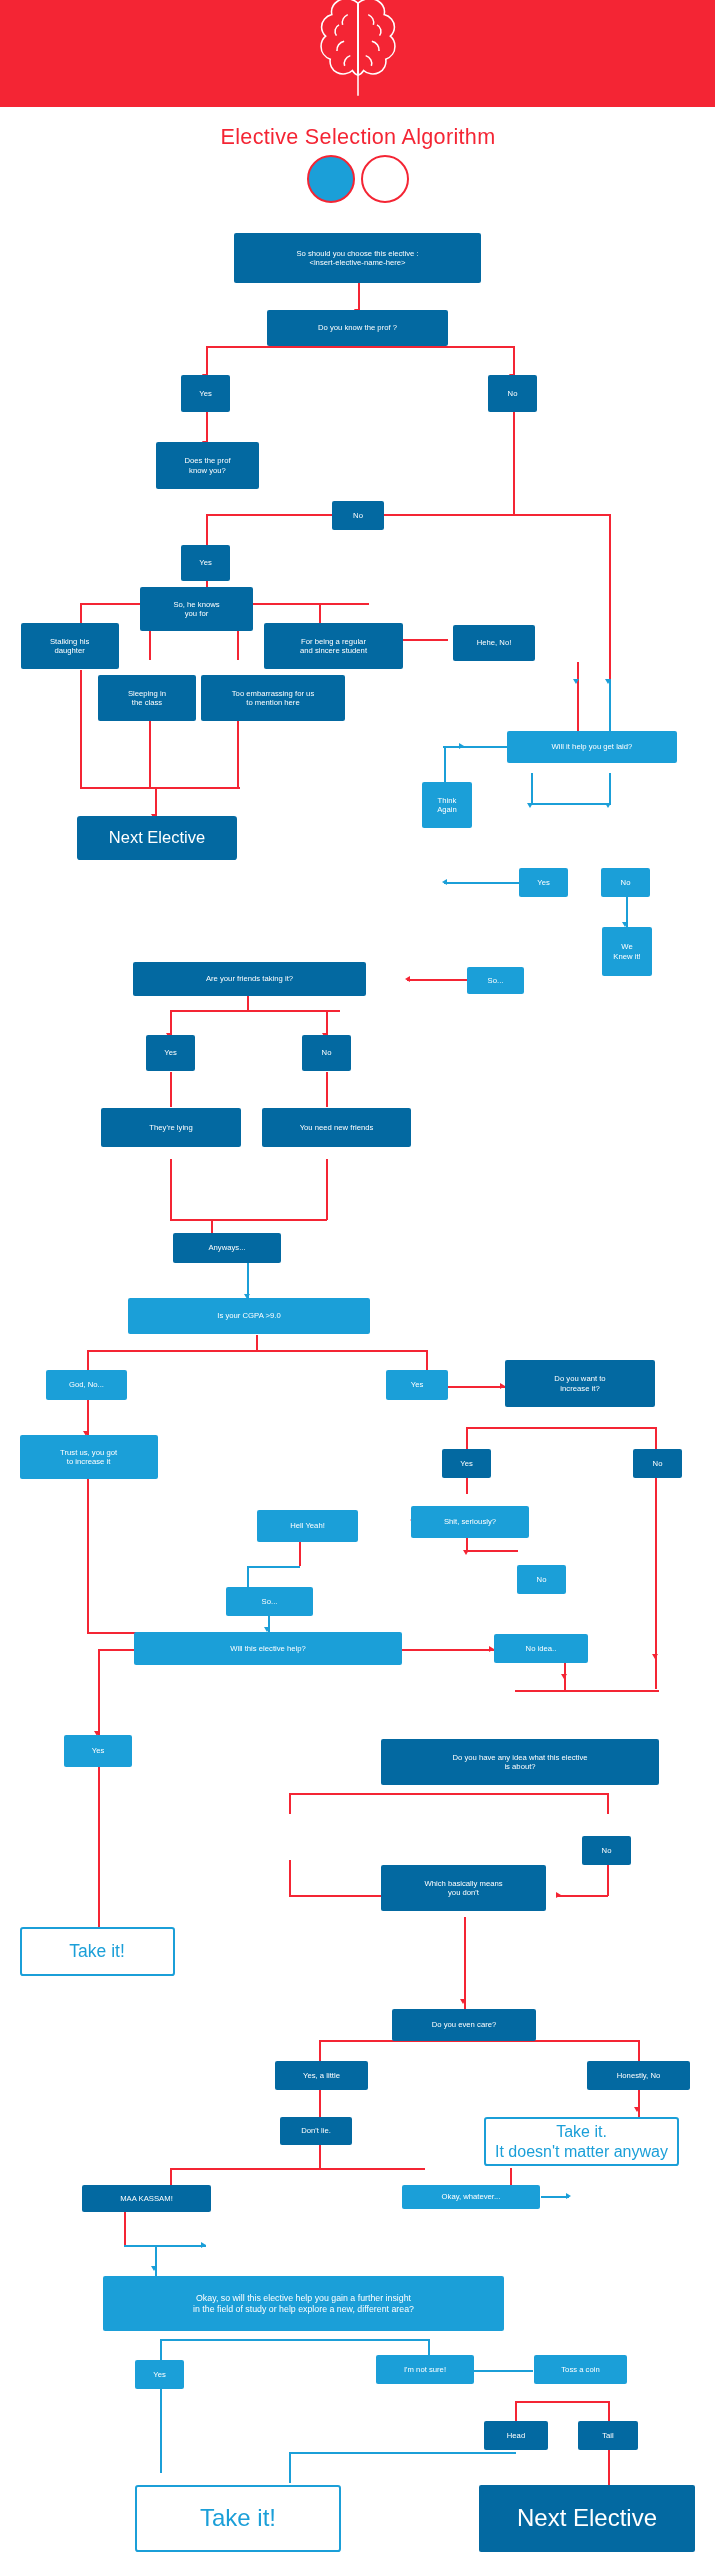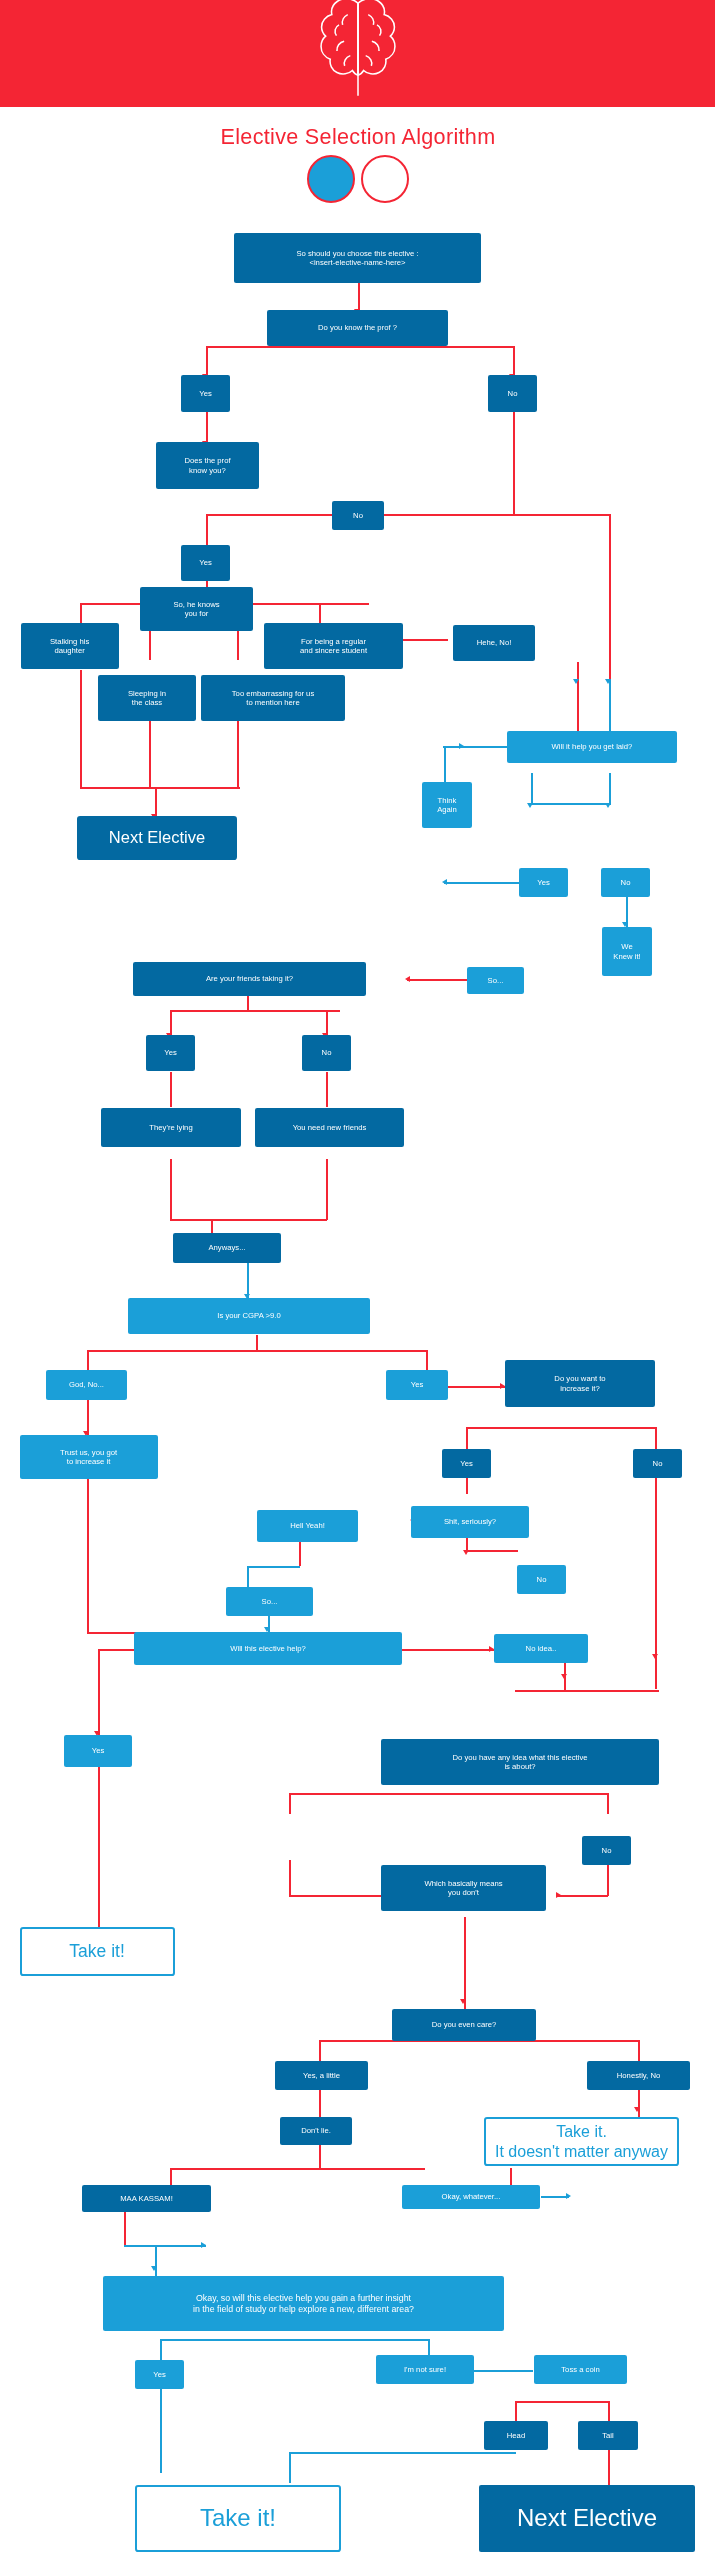--- a/index.html
+++ b/index.html
@@ -275,21 +275,21 @@
 Again</div>
   <div class="node blue" style="left:519px;top:868px;width:49px;height:29px;">Yes</div>
   <div class="node blue" style="left:601px;top:868px;width:49px;height:29px;">No</div>
   <div class="node blue" style="left:602px;top:927px;width:50px;height:49px;white-space:pre-line;">We
 Knew it!</div>
   <div class="node red" style="left:133px;top:962px;width:233px;height:34px;">Are your friends taking it?</div>
   <div class="node blue" style="left:467px;top:967px;width:57px;height:27px;">So...</div>
   <div class="node red" style="left:146px;top:1035px;width:49px;height:36px;">Yes</div>
   <div class="node red" style="left:302px;top:1035px;width:49px;height:36px;">No</div>
   <div class="node red" style="left:101px;top:1108px;width:140px;height:39px;">They're lying</div>
-  <div class="node red" style="left:255px;top:1108px;width:149px;height:39px;">You need new friends</div>
+  <div class="node red" style="left:262px;top:1108px;width:149px;height:39px;">You need new friends</div>
   <div class="node red" style="left:173px;top:1233px;width:108px;height:30px;">Anyways...</div>
   <div class="node blue" style="left:128px;top:1298px;width:242px;height:36px;">Is your CGPA &gt;9.0</div>
   <div class="node blue" style="left:46px;top:1370px;width:81px;height:30px;">God, No...</div>
   <div class="node blue" style="left:386px;top:1370px;width:62px;height:30px;">Yes</div>
   <div class="node red" style="left:505px;top:1360px;width:150px;height:47px;white-space:pre-line;">Do you want to
 increase it?</div>
   <div class="node blue" style="left:19.6px;top:1435px;width:138px;height:44px;white-space:pre-line;">Trust us, you got
 to increase it</div>
   <div class="node red" style="left:442px;top:1449px;width:49px;height:29px;">Yes</div>
   <div class="node red" style="left:633px;top:1449px;width:49px;height:29px;">No</div>

